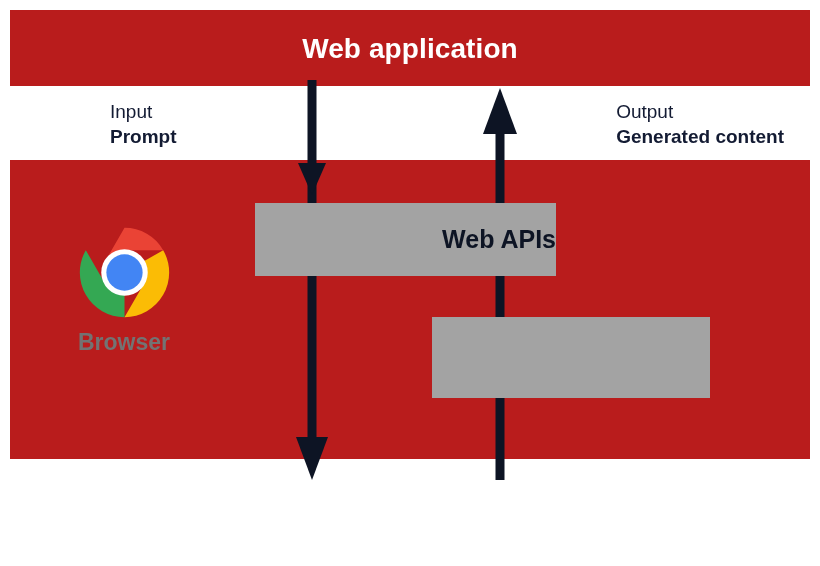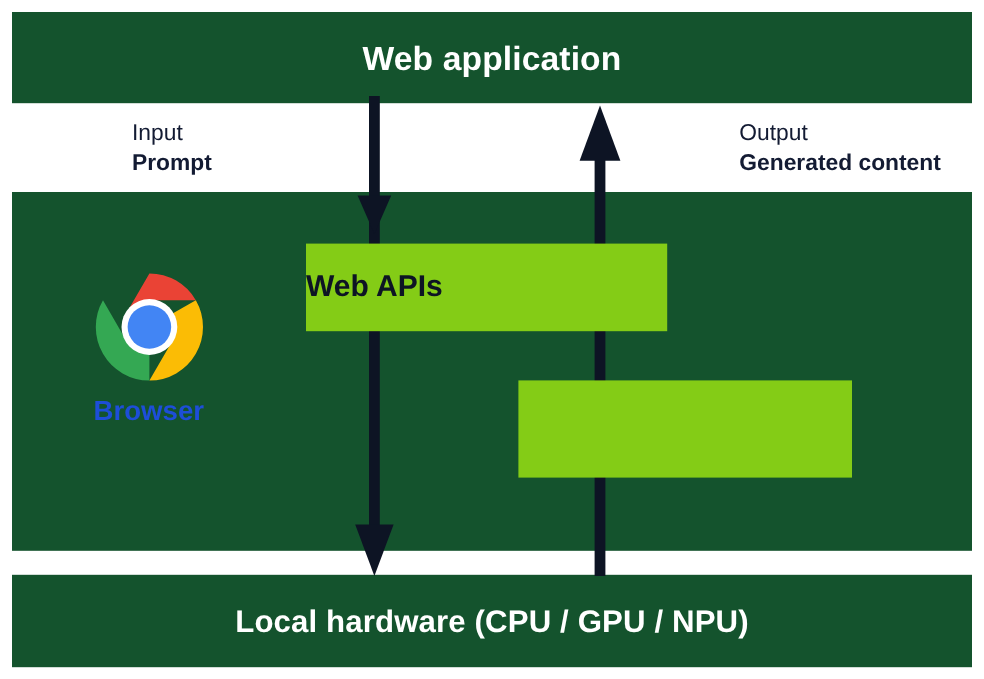--- a/index.html
+++ b/index.html
@@ -16,21 +16,21 @@
     position: relative;
     width: 820px;
     height: 566px;
     background: #ffffff;
     overflow: hidden;
   }
 
   
   .band {
     position: absolute;
-    background: #14532d;
+    background: #b91c1c;
   }
   .band-label {
     position: absolute;
     left: 0;
     right: 0;
     text-align: center;
     color: #ffffff;
     font-weight: 700;
     letter-spacing: 0.1px;
   }
@@ -78,32 +78,32 @@
     top: 0;
     width: 93px;
     height: 93px;
   }
   #browser-caption {
     position: absolute;
     left: 0;
     right: 0;
     top: 103px;
     text-align: center;
-    color: #1d4ed8;
+    color: #737373;
     font-size: 23px;
     font-weight: 700;
   }
 
   
   .yellow-box {
     position: absolute;
-    background: #84cc16;
+    background: #a3a3a3;
     display: flex;
     align-items: center;
-    justify-content: flex-start;
+    justify-content: flex-end;
     text-align: center;
     color: #0d1424;
     font-weight: 700;
     line-height: 1.18;
   }
   #box-web-apis {
     left: 255px;
     top: 203px;
     width: 301px;
     height: 73px;
@@ -156,23 +156,20 @@
 <body>
 
 <div id="canvas">
 
   <div class="band" id="band-web-application">
     <div class="band-label">Web application</div>
   </div>
 
   <div class="band" id="band-browser"></div>
 
-  <div class="band" id="band-local-hardware">
-    <div class="band-label">Local hardware (CPU / GPU / NPU)</div>
-  </div>
 
   <div class="io-caption" id="caption-input">
     <span class="io-kind">Input</span>
     <span class="io-value">Prompt</span>
   </div>
 
   <div class="io-caption" id="caption-output">
     <span class="io-kind">Output</span>
     <span class="io-value">Generated content</span>
   </div>

